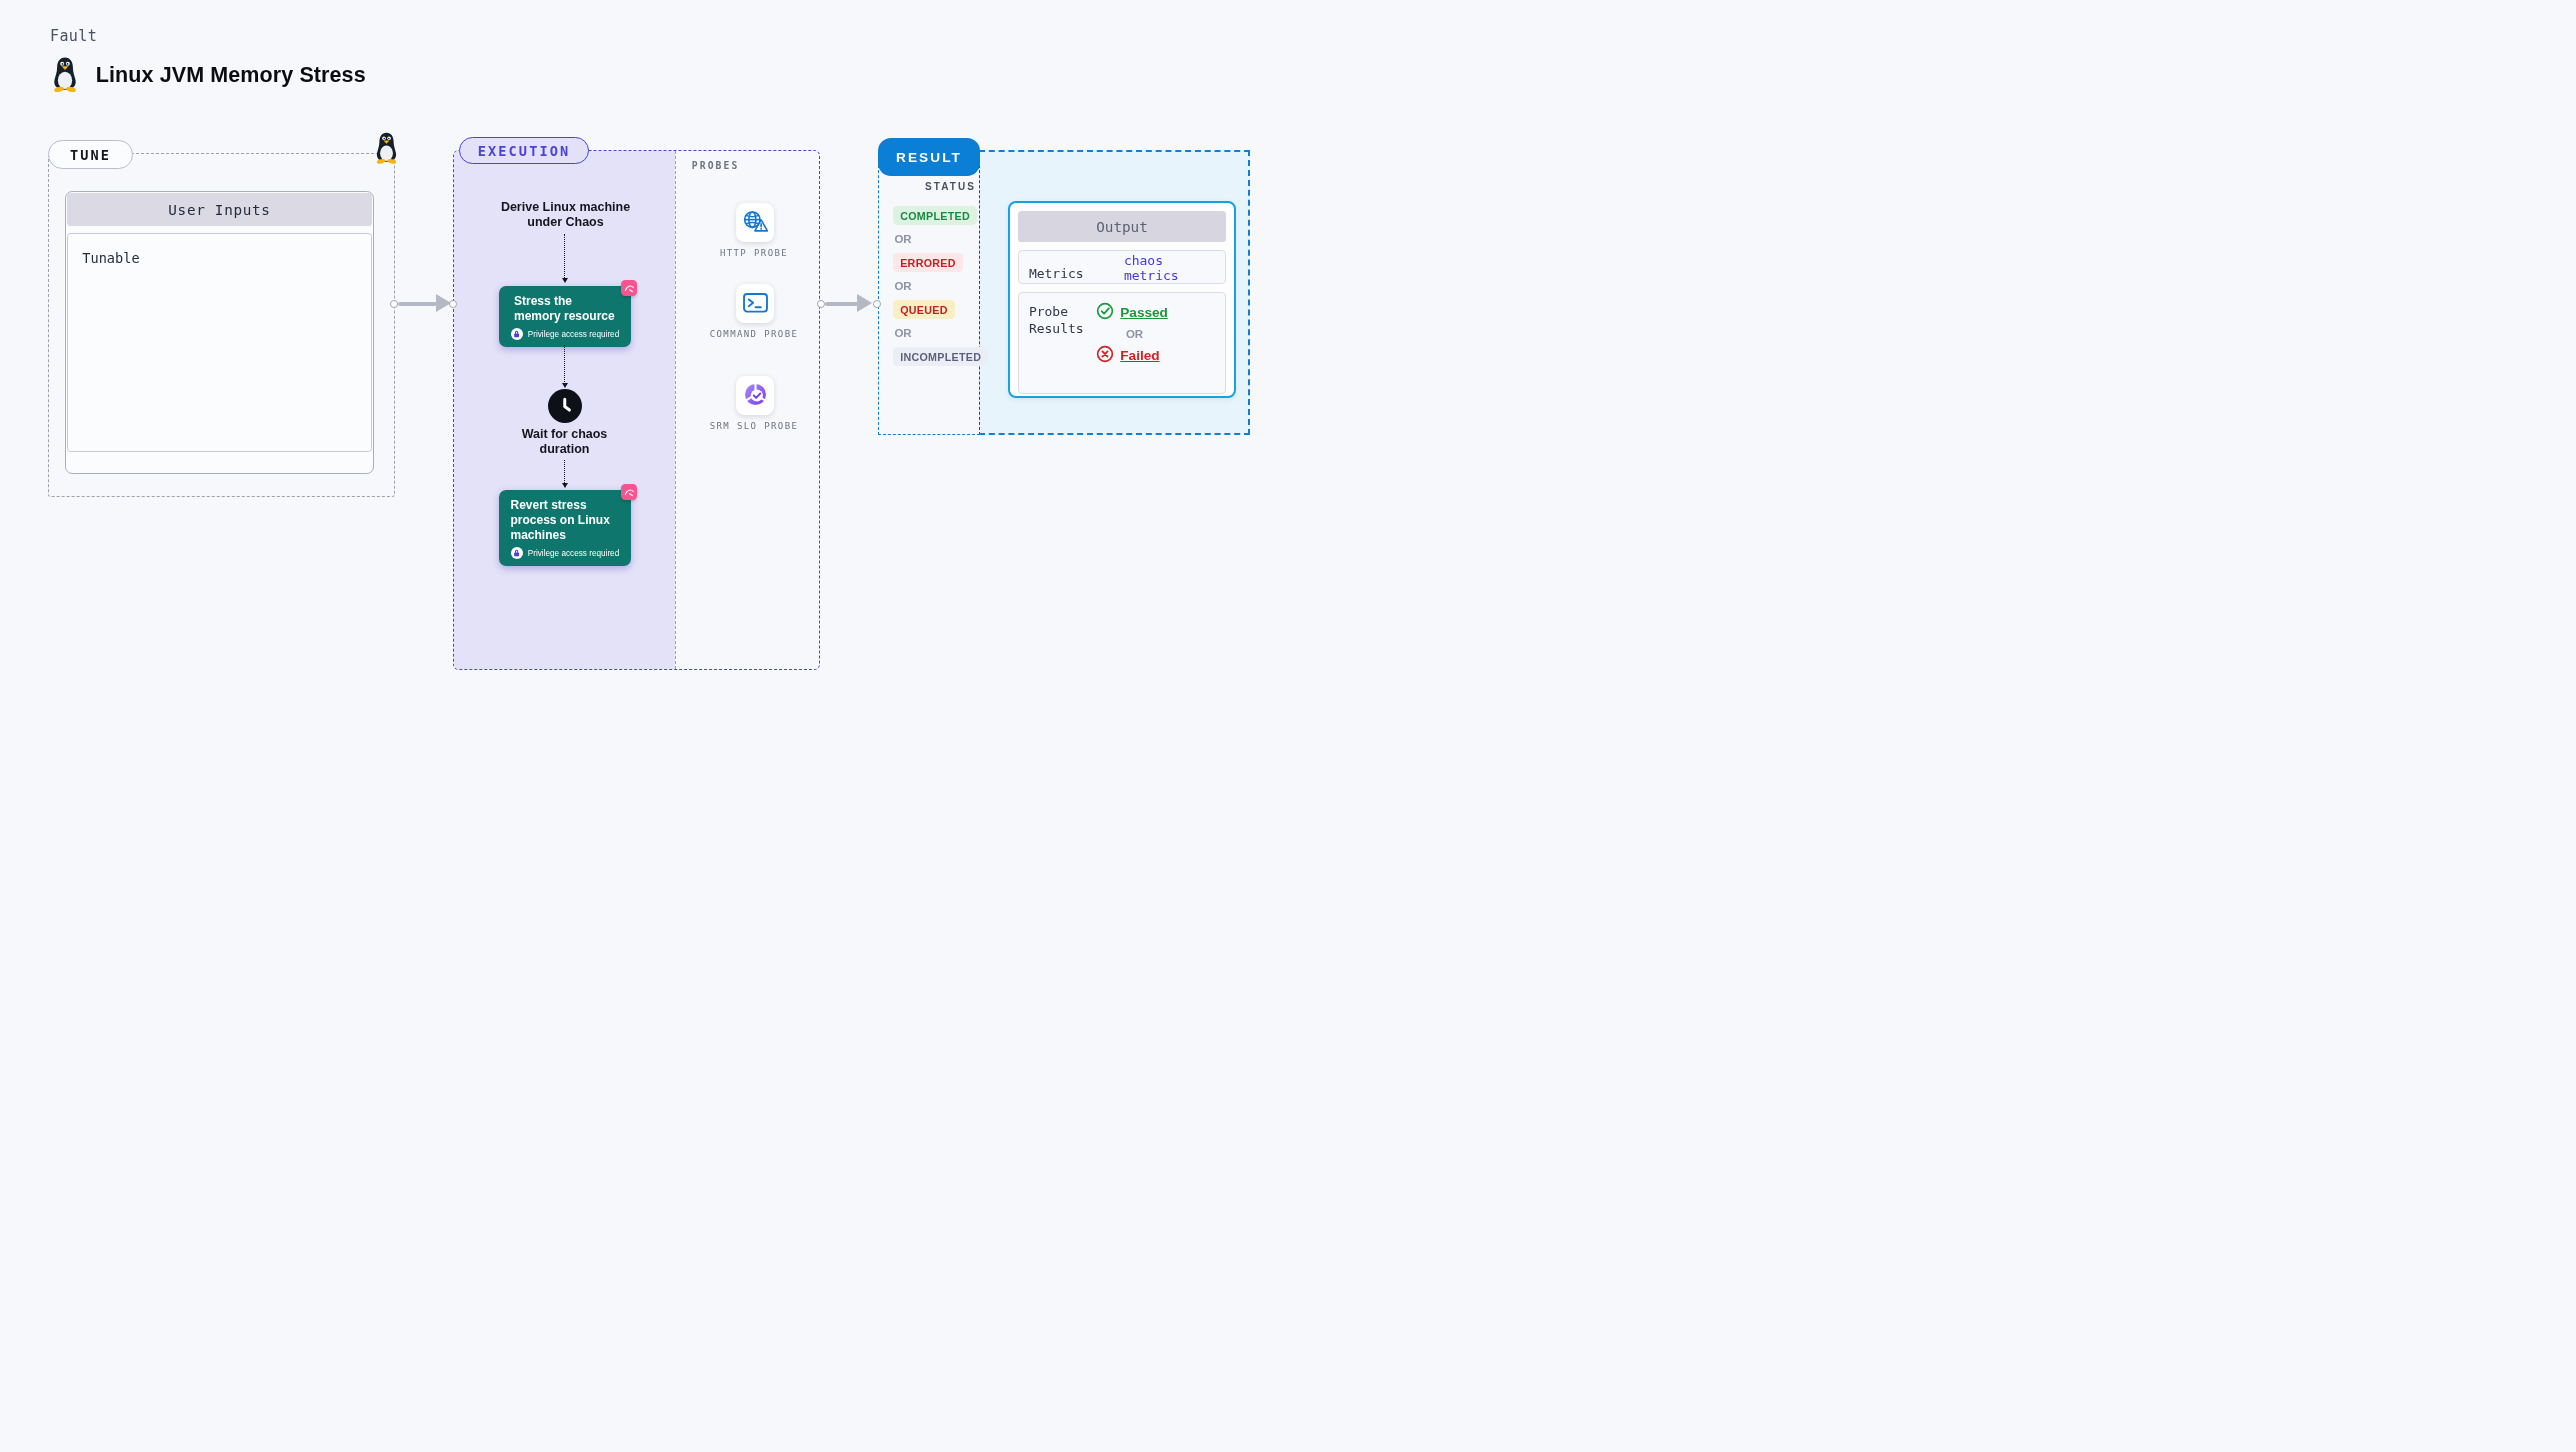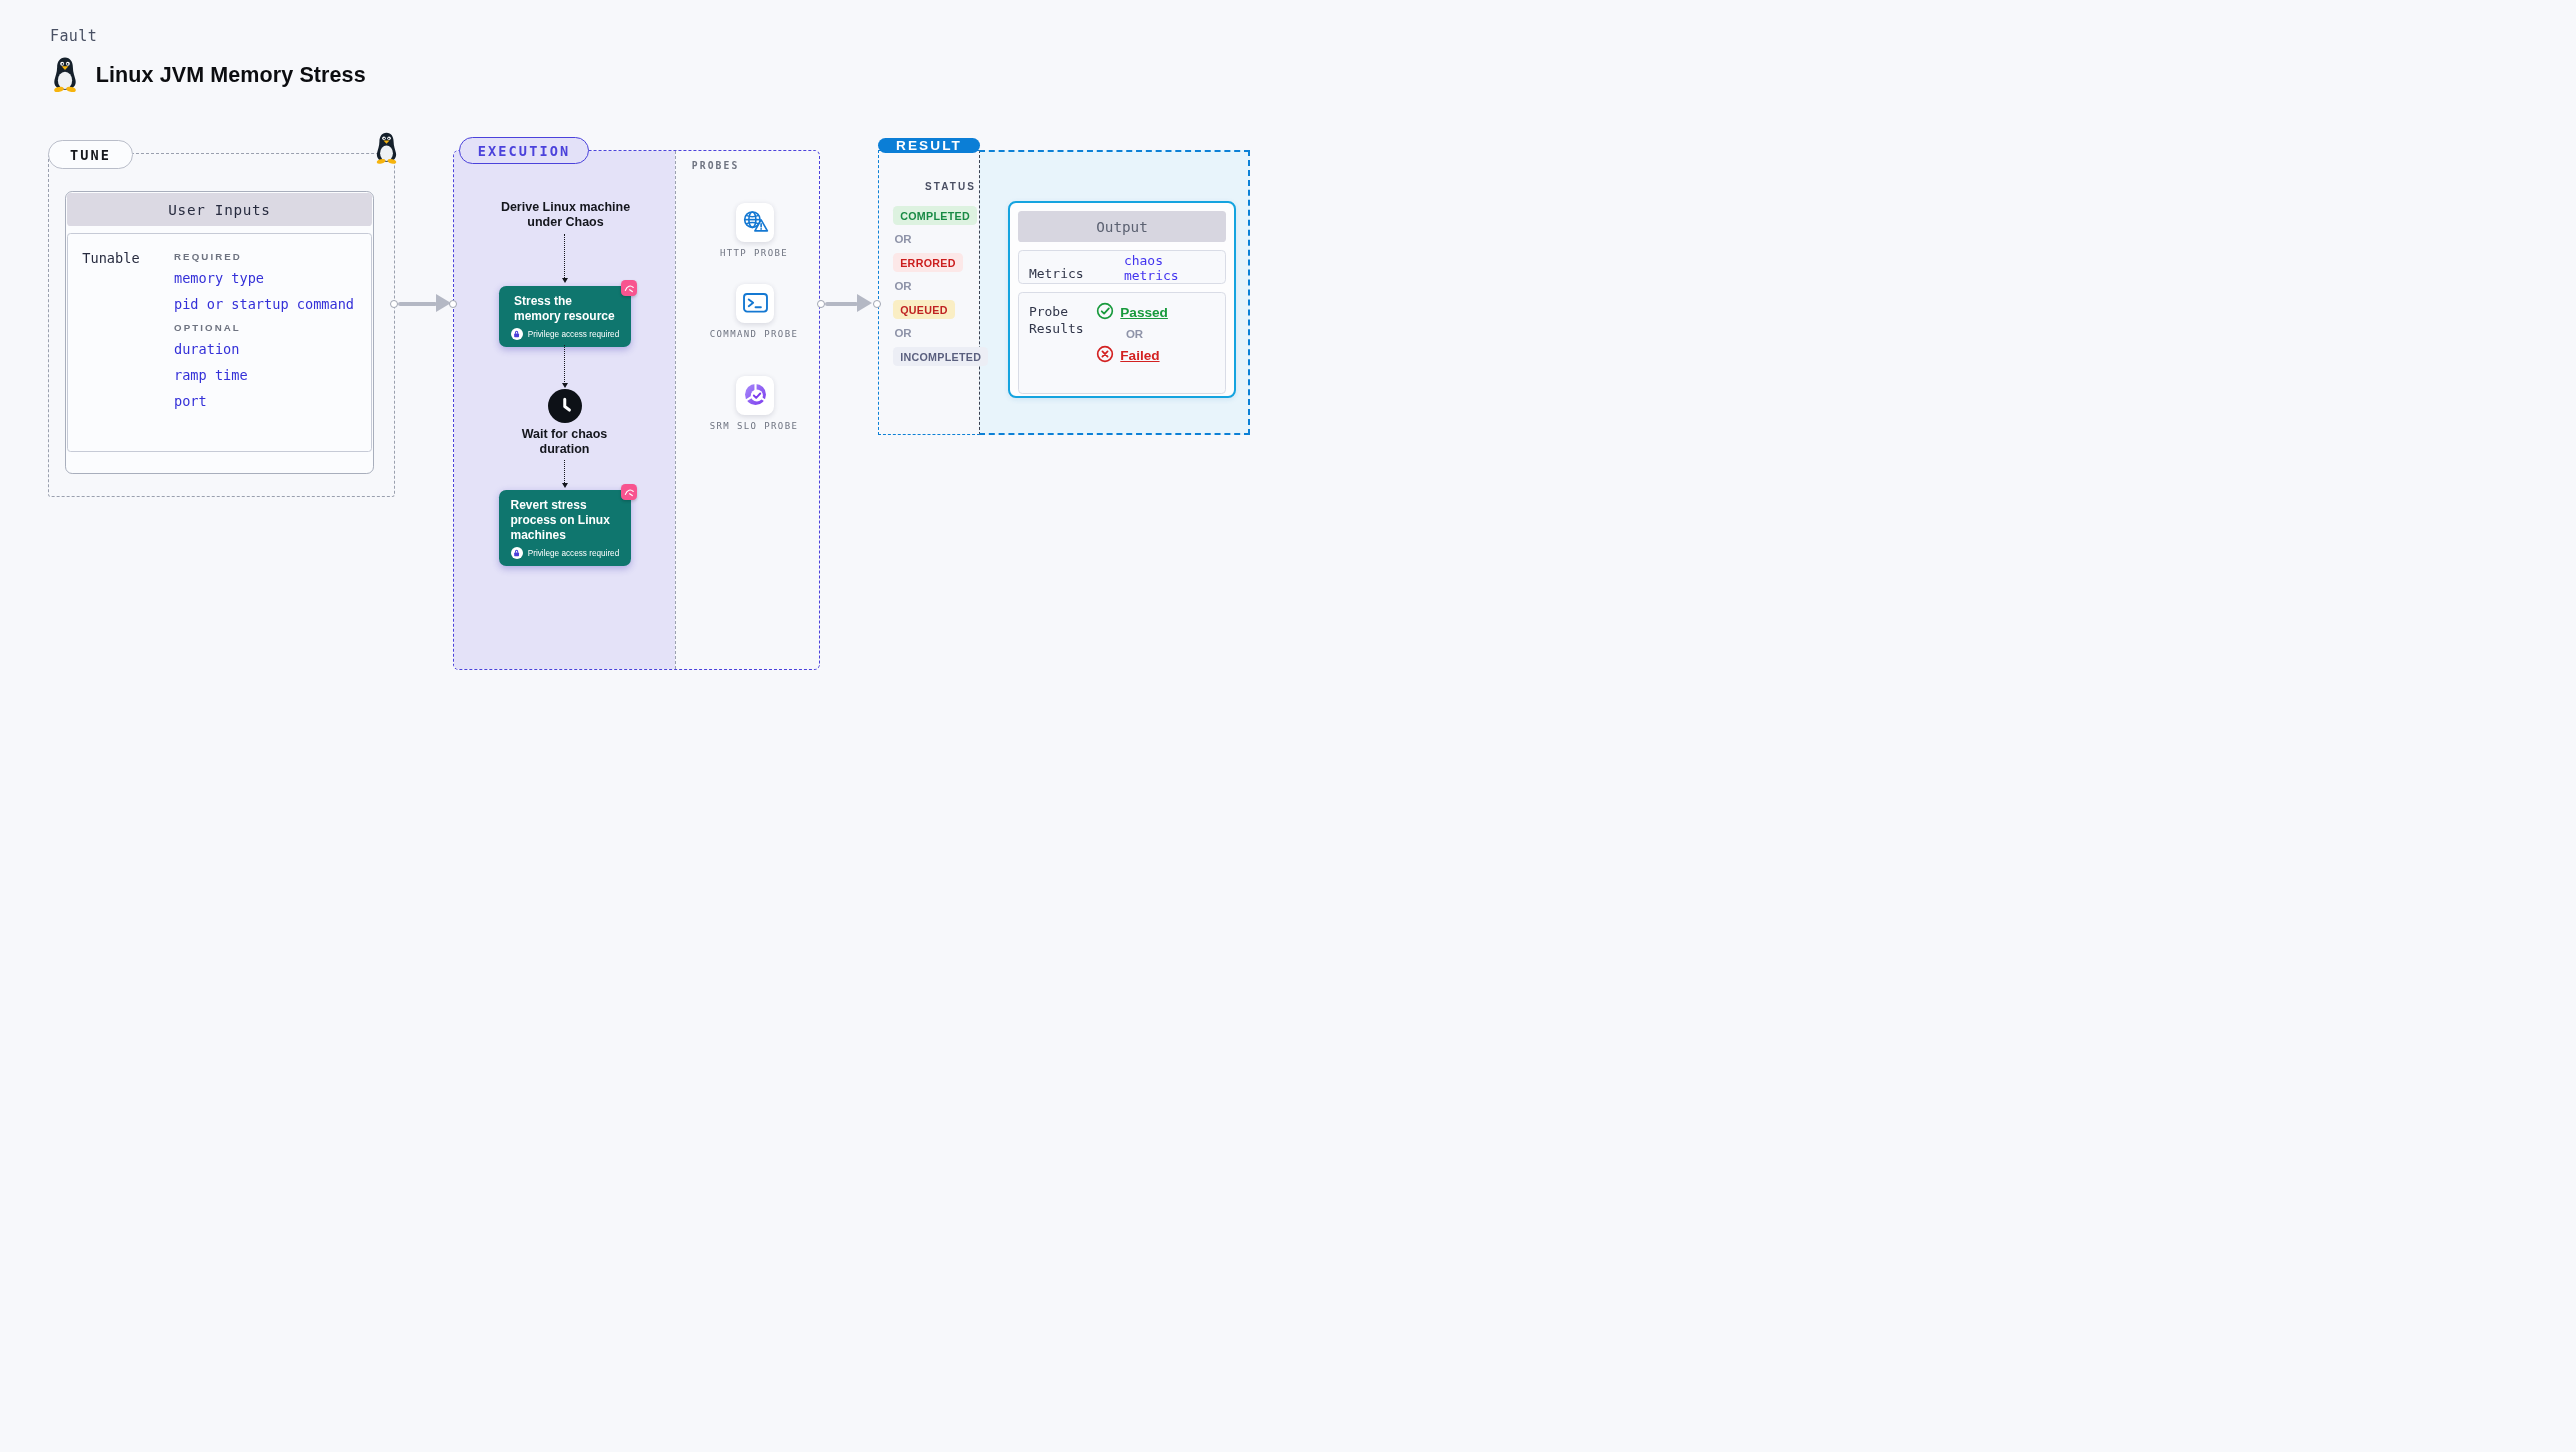--- a/index.html
+++ b/index.html
@@ -63,21 +63,21 @@
   
   .probe-card{left:736px;width:38px;height:39px;background:#fff;border-radius:8.6px;
               box-shadow:0 1.4px 5px rgba(40,40,70,.14);display:flex;align-items:center;justify-content:center;}
   .probe-label{left:704px;width:100px;text-align:center;font-size:9px;color:#6e7380;
                letter-spacing:1.4px;line-height:12px;}
 
   
   .status-box{left:878px;top:150px;width:102px;height:285px;border:1.4px dashed #0c80d6;border-right:none;box-sizing:border-box;}
   .output-region{left:979px;top:150px;width:271px;height:285px;background:#e8f4fb;
                  border:2.1px dashed #0c80d6;border-left:1.4px dashed #3a4150;box-sizing:border-box;}
-  .result-pill{left:878px;top:138px;width:102px;height:15px;border-radius:13px;background:#0b7ed6;
+  .result-pill{left:878px;top:138px;width:102px;height:38px;border-radius:13px;background:#0b7ed6;
                display:flex;align-items:center;justify-content:center;font-size:13.6px;font-weight:bold;
                letter-spacing:2.1px;color:#fff;z-index:4;}
   .status-title{left:925px;top:181px;font-size:10px;font-weight:bold;color:#4a4f63;letter-spacing:2.1px;text-align:right;}
   .status-col{left:893px;top:206px;display:flex;flex-direction:column;align-items:flex-start;}
   .badge{font-size:10.7px;font-weight:bold;padding:3.6px 7.2px;border-radius:4.3px;letter-spacing:0.3px;}
   .or-text{font-size:11.5px;font-weight:bold;color:#8e93a8;margin:7.9px 1.4px;}
   .output-card{left:1008px;top:201px;width:228px;height:197px;background:#fdfdfe;border:2.1px solid #14a3df;
                border-radius:7.9px;padding:7.9px;box-sizing:border-box;box-shadow:0 1.4px 5.7px rgba(20,120,190,.10);}
   .output-header{height:31.5px;background:#d7d6e0;border-radius:3.6px;display:flex;align-items:center;justify-content:center;
                  font-size:14.3px;color:#5c6272;}
@@ -125,29 +125,20 @@
       <path d="M15.5,13.8 L24.5,13.8 L20,18.6 Z" fill="#f6b40e"></path>
       <ellipse cx="12" cy="44.6" rx="6.5" ry="3.2" fill="#f6b40e" transform="rotate(-14 12 44.6)"></ellipse>
       <ellipse cx="28" cy="44.6" rx="6.5" ry="3.2" fill="#f6b40e" transform="rotate(14 28 44.6)"></ellipse>
     </svg>
   </div>
 
   <div class="abs ui-card">
     <div class="ui-header mono">User Inputs</div>
     <div class="ui-inner">
       <div class="abs tunable mono">Tunable</div>
-      <div class="abs param-col">
-        <div class="param-head">REQUIRED</div>
-        <div class="param-item mono" style="color: rgb(52, 48, 216);">memory type</div>
-        <div class="param-item mono" style="color: rgb(52, 48, 216);">pid or startup command</div>
-        <div class="param-head">OPTIONAL</div>
-        <div class="param-item mono" style="color: rgb(52, 48, 216);">duration</div>
-        <div class="param-item mono" style="color: rgb(52, 48, 216);">ramp time</div>
-        <div class="param-item mono" style="color: rgb(52, 48, 216);">port</div>
-      </div>
     </div>
   </div>
 
   <div class="abs node-dot" style="left:390px;top:300px;"></div>
   <div class="abs arrow-line" style="left:398px;top:302px;width:39px;"></div>
   <div class="abs arrow-head" style="left:436px;top:294px;"></div>
   <div class="abs node-dot" style="left:449px;top:300px;"></div>
 
   <div class="abs exec-box">
     <div class="exec-pane"></div>

